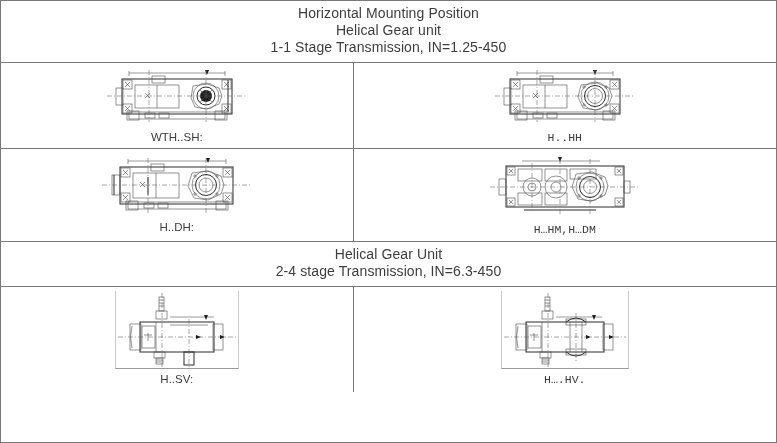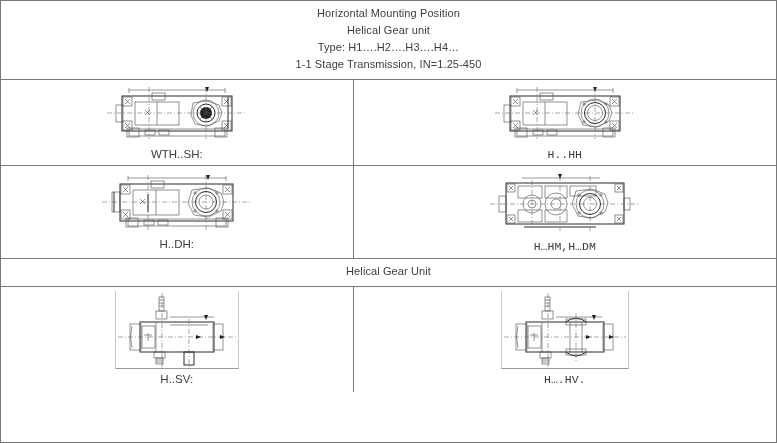--- a/index.html
+++ b/index.html
@@ -26,21 +26,21 @@
   }
 
   
   .banner {
     box-sizing: border-box;
     border-bottom: 1px solid #787878;
     padding: 4px 0 6px 0;
     text-align: center;
   }
   .banner .line {
-    font-size: 11px;
+    font-size: 14px;
     line-height: 17px;
     letter-spacing: 0.1px;
     color: #3d3d3d;
     white-space: nowrap;
   }
 
   
   .row {
     box-sizing: border-box;
     display: flex;
@@ -106,21 +106,20 @@
   .solidfill { fill: #1f1f1f; stroke: none; }
 </style>
 </head>
 <body>
 
 <div class="sheet">
 
   <div class="banner">
     <div class="line">Horizontal Mounting Position</div>
     <div class="line">Helical Gear unit</div>
-    <div class="line">Type: H1….H2….H3….H4…</div>
     <div class="line">1-1 Stage Transmission, IN=1.25-450</div>
   </div>
 
   <div class="row row-h1">
 
     <div class="cell left">
       <div class="figwrap">
         <svg class="fig" width="140" height="58" viewBox="0 0 140 58">
 
           <path class="dim" d="M22 5 H118"></path>
@@ -305,20 +304,21 @@
           <path class="center" d="M100 4 V60"></path>
           <path class="center" d="M42 8 V56"></path>
         </svg>
       </div>
       <div class="caption">H…HM,H…DM</div>
     </div>
   </div>
 
   <div class="banner">
     <div class="line">Helical Gear Unit</div>
+    <div class="line">2-4 stage Transmission, IN=6.3-450</div>
   </div>
 
   <div class="row row-v">
 
     <div class="cell left">
       <div class="figwrap">
         <div class="vbox" style="width:124px;height:78px;">
           <svg class="fig" width="118" height="74" viewBox="0 0 118 74">
 
             <rect class="thin" x="41" y="4" width="5" height="14"></rect>

